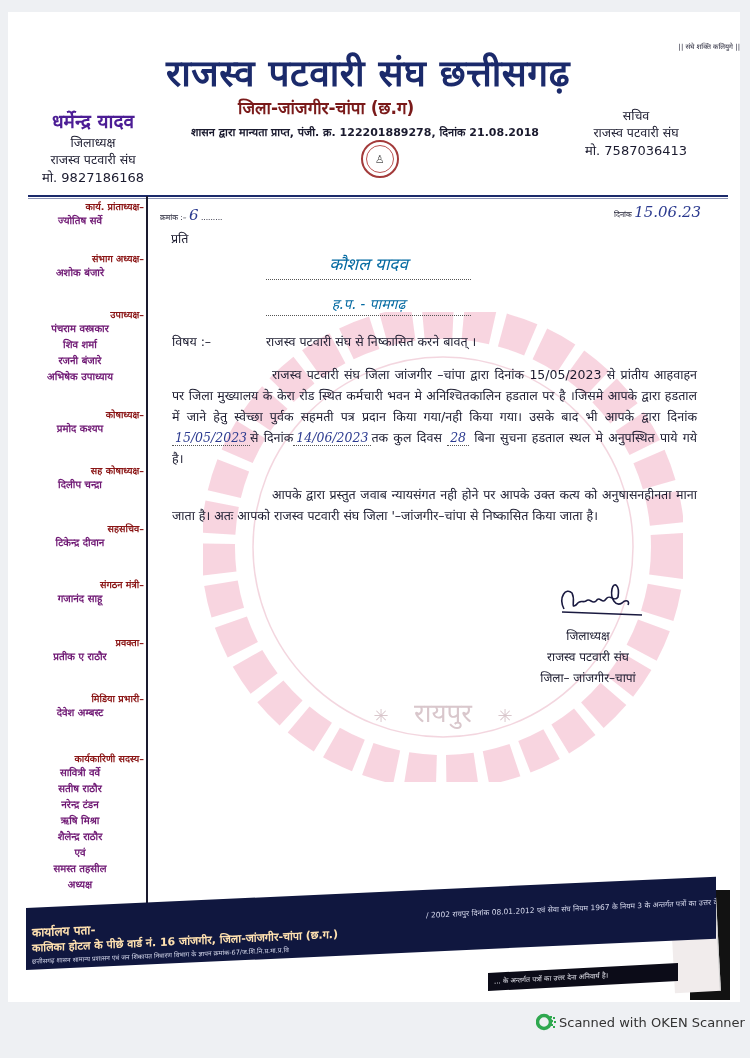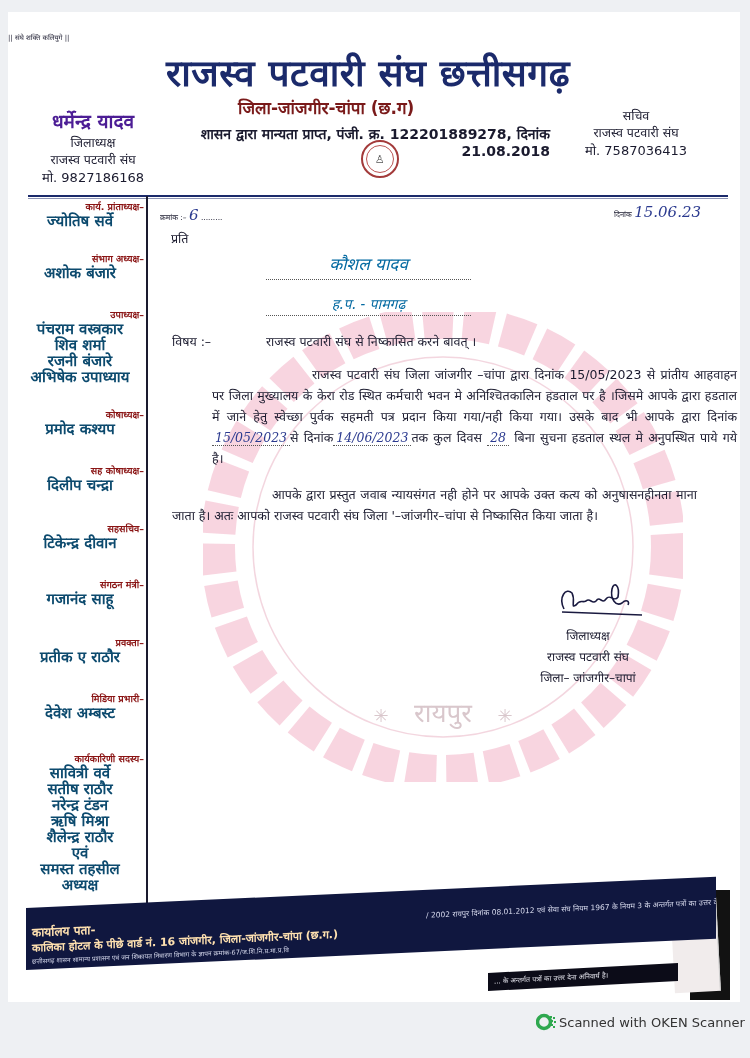--- a/index.html
+++ b/index.html
@@ -5,50 +5,50 @@
   * { box-sizing: border-box; margin: 0; padding: 0; }
   html, body { width: 750px; height: 1058px; overflow: hidden; }
   body { background: #eef0f3; font-family: "DejaVu Sans", sans-serif; position: relative; }
 
   .paper {
     position: absolute; left: 8px; top: 12px; width: 732px; height: 990px;
     background: #ffffff;
   }
 
   
-  .motto { position: absolute; top: 21px; left: 0; width: 100%; text-align: left;
+  .motto { position: absolute; top: 30px; left: 0; width: 100%; text-align: right;
     font-size: 7px; color: #1a1a2e; }
   .org-title { position: absolute; top: 34px; left: 80px; width: 560px; text-align: center;
     font-family: "DejaVu Sans", sans-serif; font-weight: bold; font-size: 37px; color: #1b2a6b;
     letter-spacing: 0.5px; }
   .district { position: absolute; top: 84px; left: 230px; width: 270px; 
     font-weight: bold; font-size: 17px; color: #7a1a1a; }
-  .reg-line { position: absolute; top: 112px; left: 172px; width: 370px; text-align: right;
-    font-size: 14px; color: #1a1a2e; font-weight: bold; }
+  .reg-line { position: absolute; top: 112px; left: 172px; width: 370px; text-align: center;
+    font-size: 11px; color: #1a1a2e; font-weight: bold; }
   .seal { position: absolute; top: 128px; left: 353px; width: 38px; height: 38px; border-radius: 50%;
     border: 2px solid #a33a3a; background: #fff; display:flex; align-items:center; justify-content:center; }
   .seal-inner { width: 28px; height: 28px; border-radius: 50%; border: 1px solid #b55; font-size: 11px;
     color:#555; display:flex; align-items:center; justify-content:center; }
 
   .officer { position: absolute; text-align: center; color: #1a1a2e; }
   .officer .name { font-weight: bold; color: #4c1d95; font-size: 19px; }
   .officer .role, .officer .org { font-size: 12.5px; }
   .officer .phone { font-size: 13px; font-weight: normal; }
   .officer-left { top: 96px; left: 10px; width: 150px; }
   .officer-right { top: 95px; left: 540px; width: 176px; }
 
   .header-rule { position: absolute; top: 183px; left: 20px; width: 700px; height: 2px; background: #1b2a6b; }
   .header-rule-thin { position: absolute; top: 186px; left: 20px; width: 700px; height: 1px; background: #1b2a6b; opacity:.5; }
 
   
   .left-col { position: absolute; top: 186px; left: 8px; width: 128px; }
   .v-divider { position: absolute; top: 184px; left: 138px; width: 2px; height: 735px; background: #1a1a2e; }
   .member-group { text-align: center; margin-bottom: 0; position: absolute; left: 0; width: 128px; }
   .member-group .title { color: #8a1414; font-size: 9.5px; font-weight: bold; text-align: right; }
-  .member-group .person { color: #0c4a6e; font-size: 15px; font-weight: bold; line-height: 16px; }
+  .member-group .person { color: #701a75; font-size: 10px; font-weight: bold; line-height: 16px; }
 
   
   .stamp { position: absolute; left: 195px; top: 300px; width: 480px; height: 470px; pointer-events: none; }
 
   
   .ref-no { position: absolute; top: 194px; left: 152px; font-size: 7.5px; color: #1a1a2e; }
   .ref-no .hand { font-family: "DejaVu Serif", serif; font-style: italic; color: #2b3a8f; font-size: 15px; }
   .date-lbl { position: absolute; top: 191px; left: 606px; font-size: 7.5px; color: #1a1a2e; }
   .date-lbl .hand { font-style: italic; color: #2b3a8f; font-size: 15px; font-family: "DejaVu Serif", serif; }
   .prati { position: absolute; top: 218px; left: 163px; font-size: 12.5px; color: #1a1a2e; }
@@ -56,21 +56,21 @@
   .addr-line { position: absolute; left: 258px; width: 205px; border-bottom: 1px dotted #555; text-align: center;
     font-style: italic; color: #0369a1; font-family: "DejaVu Serif", serif; }
   .addr-1 { top: 240px; height: 28px; font-size: 17px; }
   .addr-2 { top: 282px; height: 22px; font-size: 14px; }
 
   .subject { position: absolute; top: 321px; left: 164px; font-size: 12.5px; color: #1a1a2e; }
   .subject .subject-text { position: absolute; left: 94px; top: 0; white-space: nowrap; }
 
   .para { position: absolute; left: 164px; width: 525px; font-size: 12.5px; color: #1a1a2e; line-height: 21px;
     text-align: justify; }
-  .para-1 { top: 352px; margin-left: 40px; }
+  .para-1 { top: 352px; }
   .para-2 { top: 472px; }
   .indent { display: inline-block; width: 100px; }
   .fill { font-style: italic; color: #2b3a8f; font-family: "DejaVu Serif", serif; border-bottom: 1px dotted #555; padding: 0 3px; }
 
   .signature { position: absolute; top: 567px; left: 548px; width: 90px; height: 40px; }
   .sign-block { position: absolute; top: 614px; left: 505px; width: 150px; text-align: center;
     font-size: 12px; color: #1a1a2e; line-height: 21px; }
 
   
   .footer-band { position: absolute; left: 26px; top: 908px; width: 690px; height: 62px;

